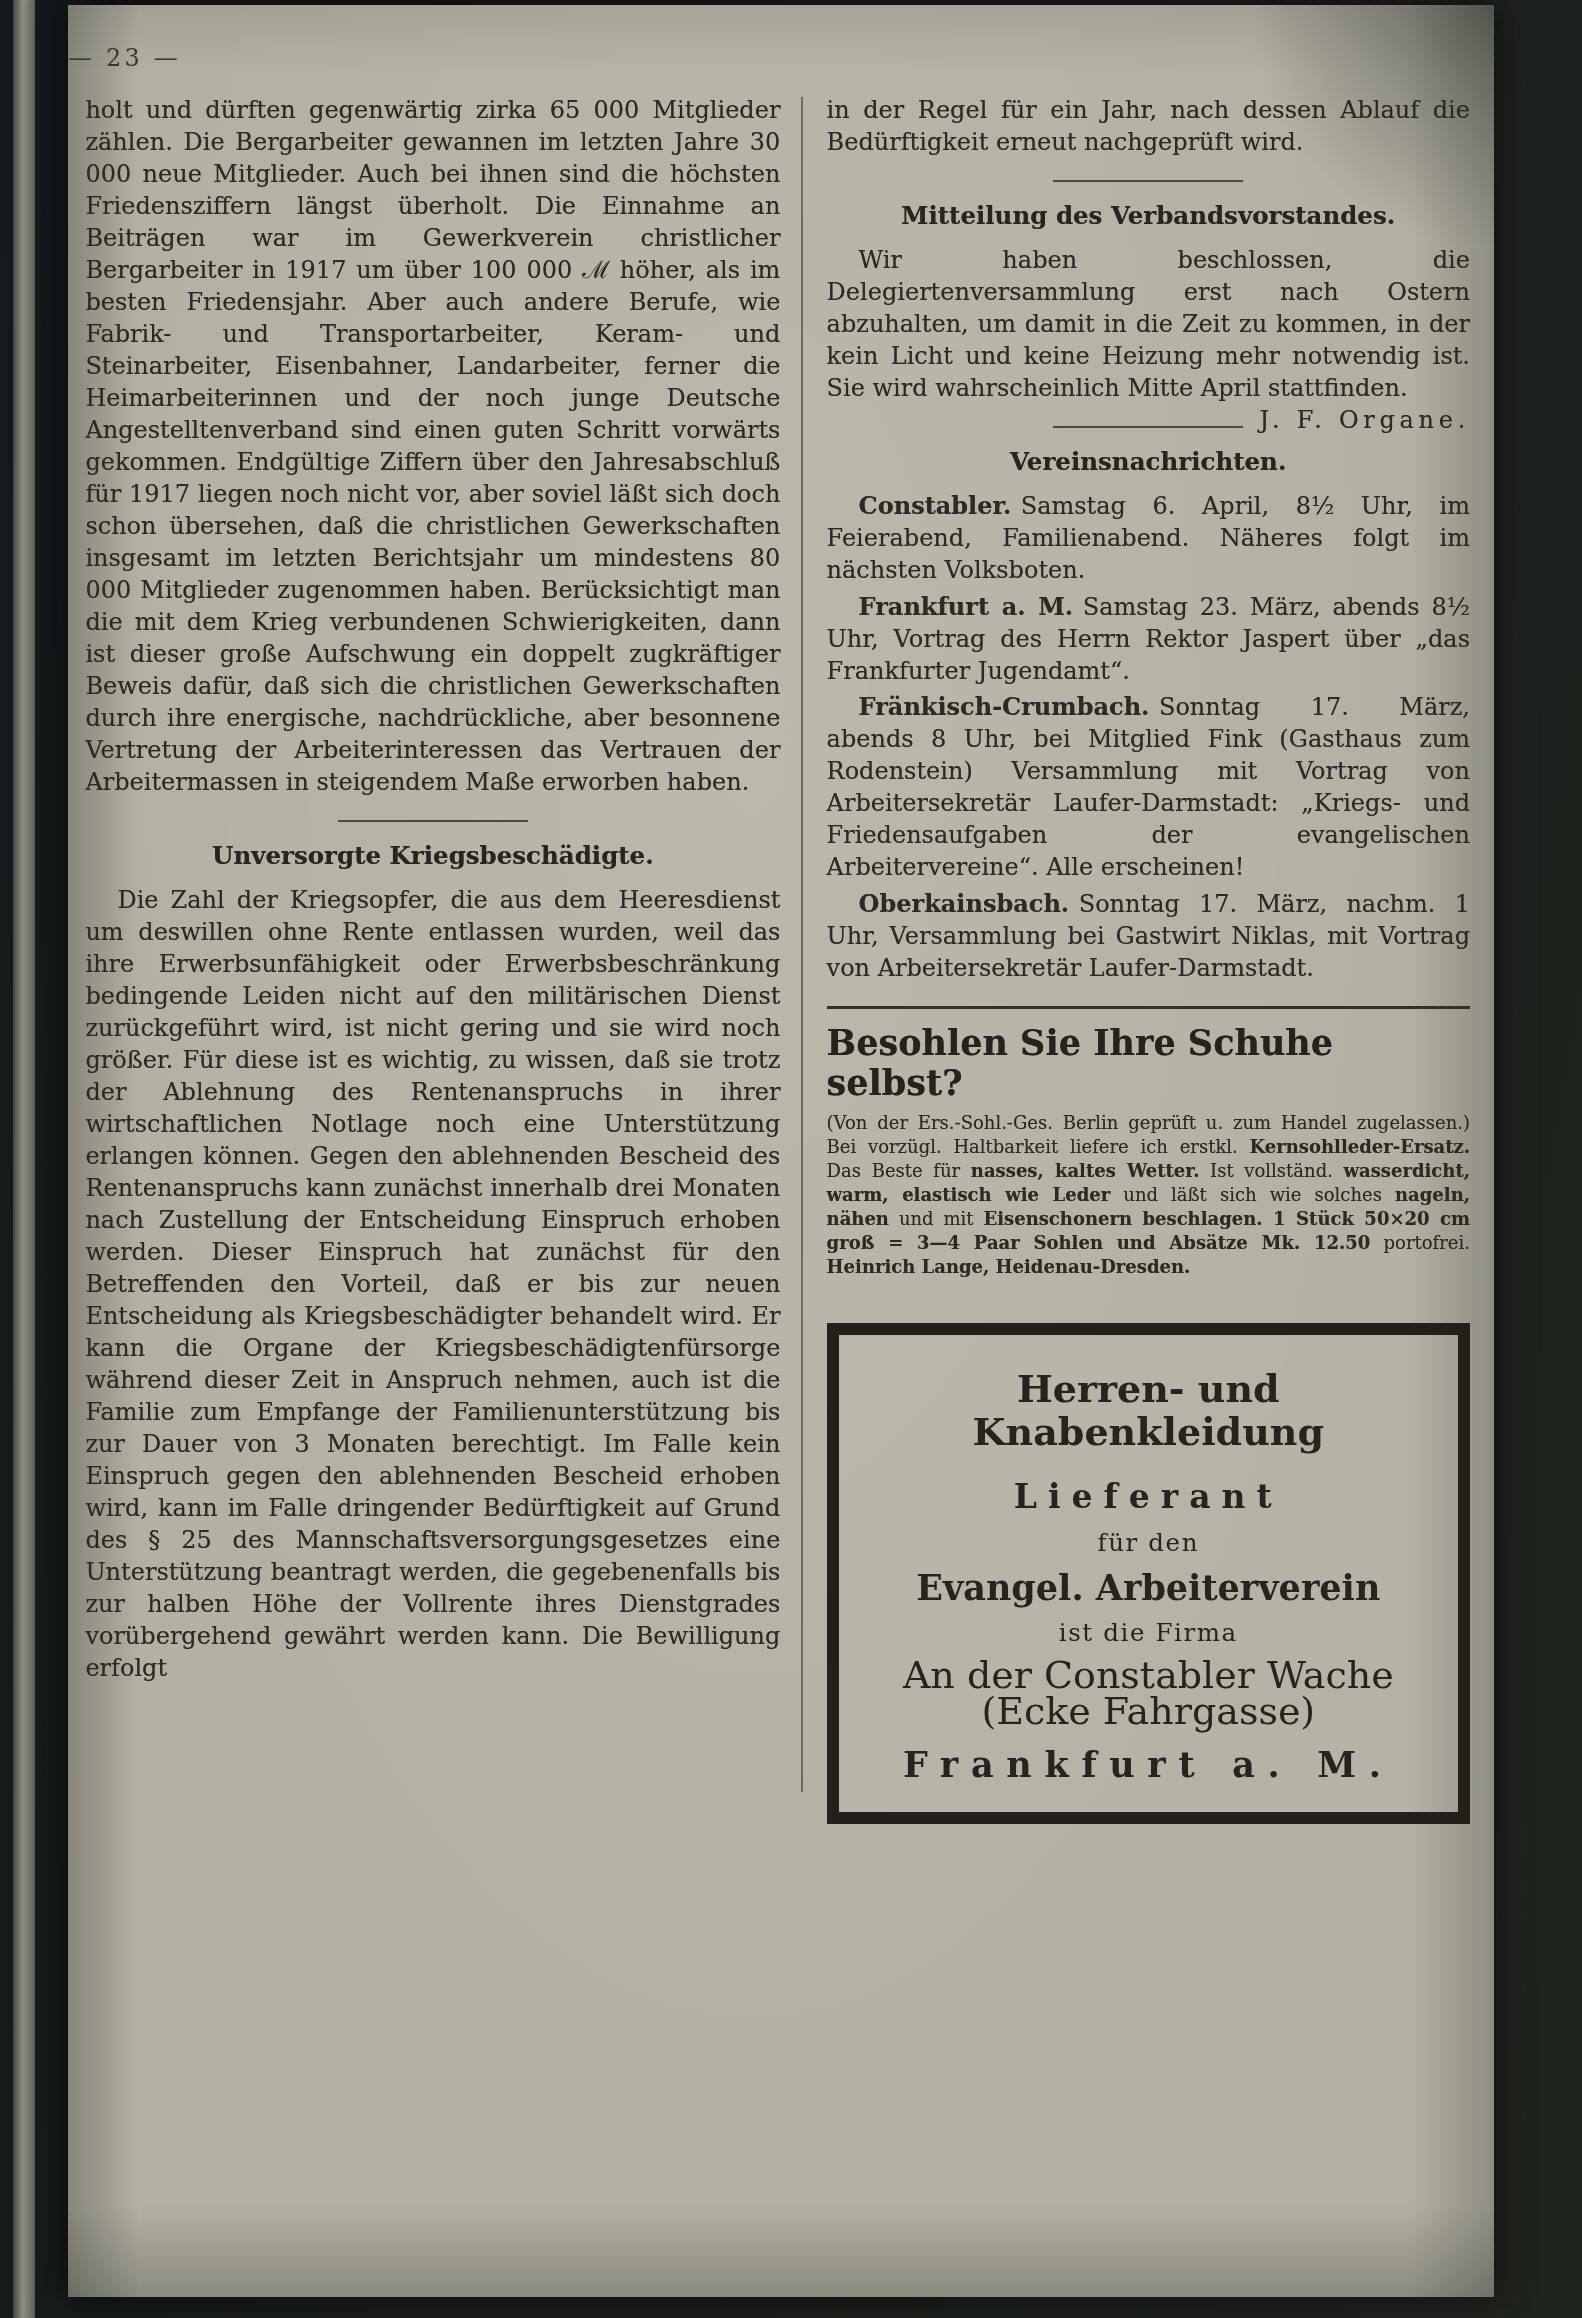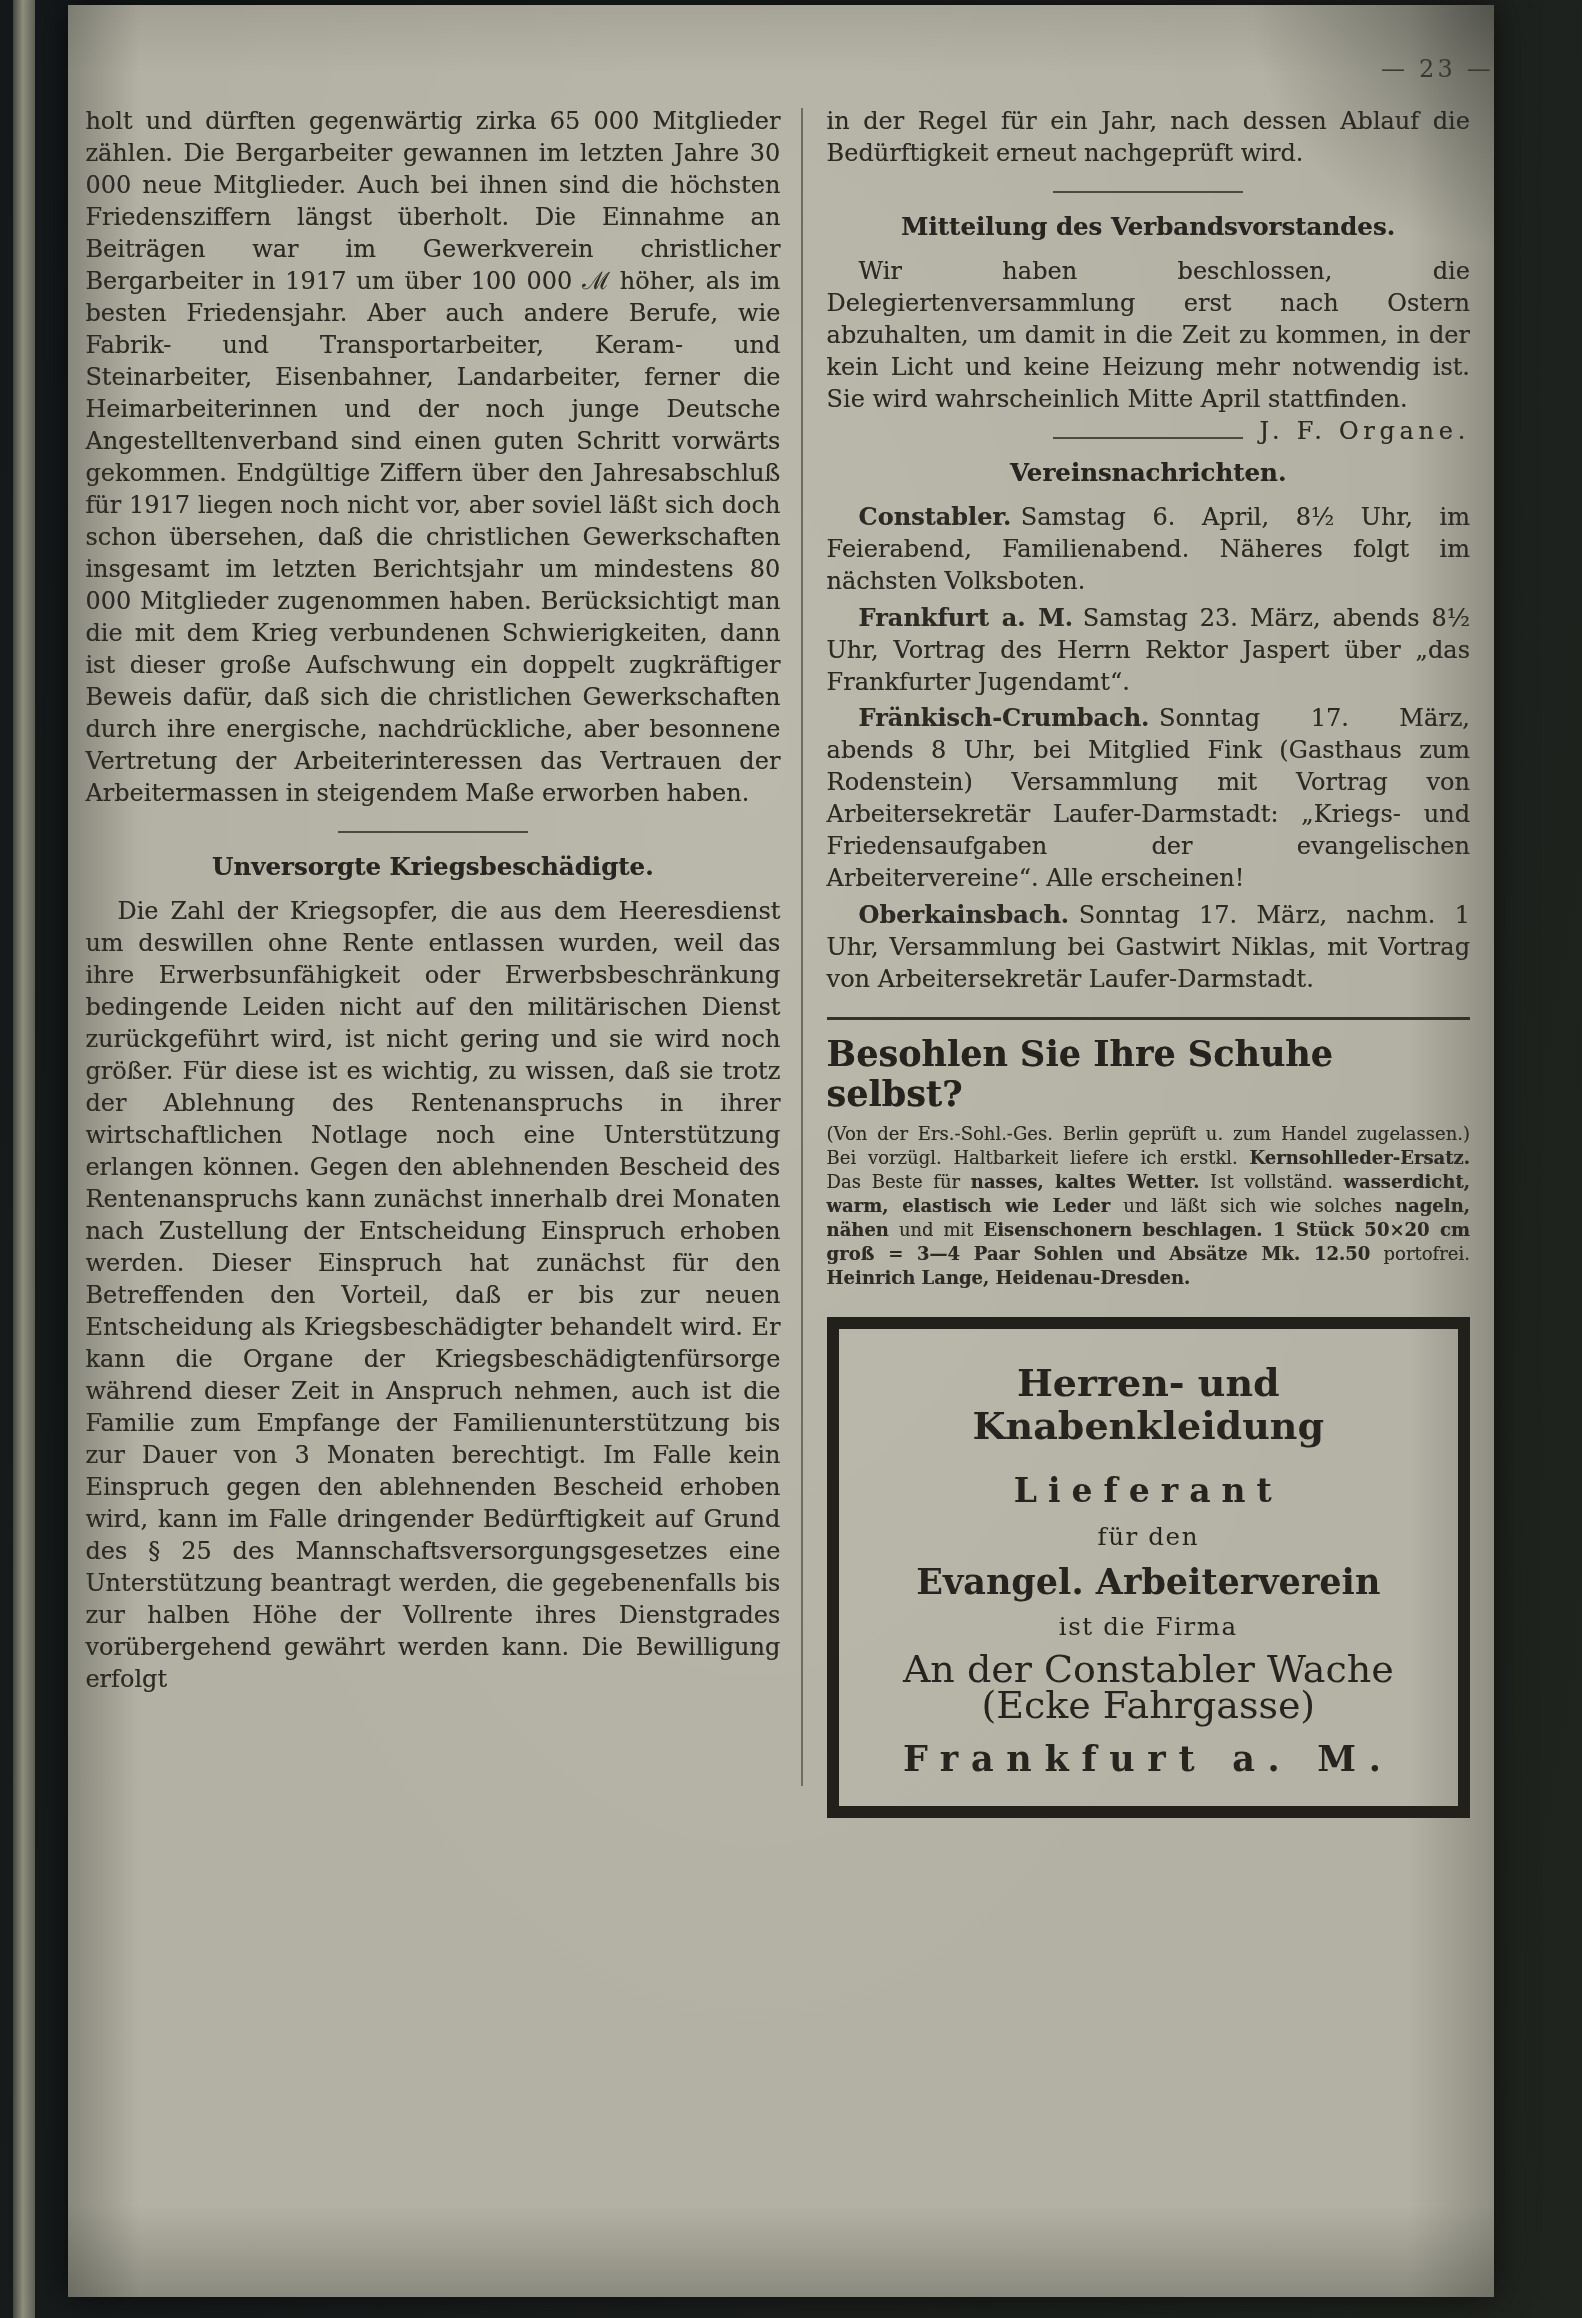--- a/index.html
+++ b/index.html
@@ -21,22 +21,22 @@
     background-image:
       radial-gradient(ellipse at 48% 32%, rgba(255,255,240,0.10), transparent 62%),
       linear-gradient(to right, rgba(35,38,32,0.30), rgba(35,38,32,0) 5%, rgba(35,38,32,0) 94%, rgba(35,38,32,0.25)),
       linear-gradient(to bottom, rgba(35,38,32,0.12), rgba(35,38,32,0) 3%, rgba(35,38,32,0) 96%, rgba(35,38,32,0.28)),
       radial-gradient(circle at 100% 0%, rgba(20,22,20,0.45), transparent 9%);
     box-shadow: 0 0 32px rgba(0,0,0,0.65);
     overflow: hidden;
     color: #2c2a24;
   }
   .pageno {
-    text-align: right; font-size: 24px; letter-spacing: 3.2px;
-    padding-top: 50px; color: #3b392f;
+    text-align: left; font-size: 24px; letter-spacing: 3.2px;
+    padding-top: 39px; color: #3b392f;
   }
   .columns { display: flex; align-items: stretch; padding: 22px 24px 0 17.4px; }
   .col-left  { flex: none; width: 695px; }
   .col-rule  { flex: none; width: 1.6px; background: #6e6c5f; margin: 3.2px 24px 32px 20.6px; }
   .col-right { flex: 1; min-width: 0; }
 
   .body-text {
     font-size: 24px; line-height: 32px; text-align: justify;
     margin: 0 0 4.7px; text-indent: 32px;
     hyphens: auto; -webkit-hyphens: auto;
@@ -61,21 +61,21 @@
     font-size: 35px; line-height: 40px; font-weight: bold;
     margin: 0 0 8px; color: #24231d;
     text-shadow: 0 0 0.6px rgba(36,35,29,0.7);
   }
   .shoe-body {
     font-size: 18px; line-height: 24px; text-align: justify; margin: 0;
     text-shadow: 0 0 0.4px rgba(44,42,36,0.5);
   }
 
   .box-ad {
-    margin-top: 27px;
+    margin-top: 44px;
     border: 12.7px solid #22201a;
     padding: 30px 16px 27px;
     text-align: center;
     background: rgba(255,255,248,0.03);
     color: #26241e;
   }
   .ca-headline  { font-size: 38px; line-height: 43px; font-weight: bold; margin: 1.6px 0 25px; }
   .ca-lieferant { font-size: 33px; line-height: 38px; font-weight: bold; letter-spacing: 11px; margin: 0 0 12.7px; }
   .ca-small     { font-size: 24.5px; line-height: 28.5px; letter-spacing: 1.6px; margin: 0 0 11px; }
   .ca-verein    { font-size: 35px; line-height: 40px; font-weight: bold; margin: 0 0 11px; }

